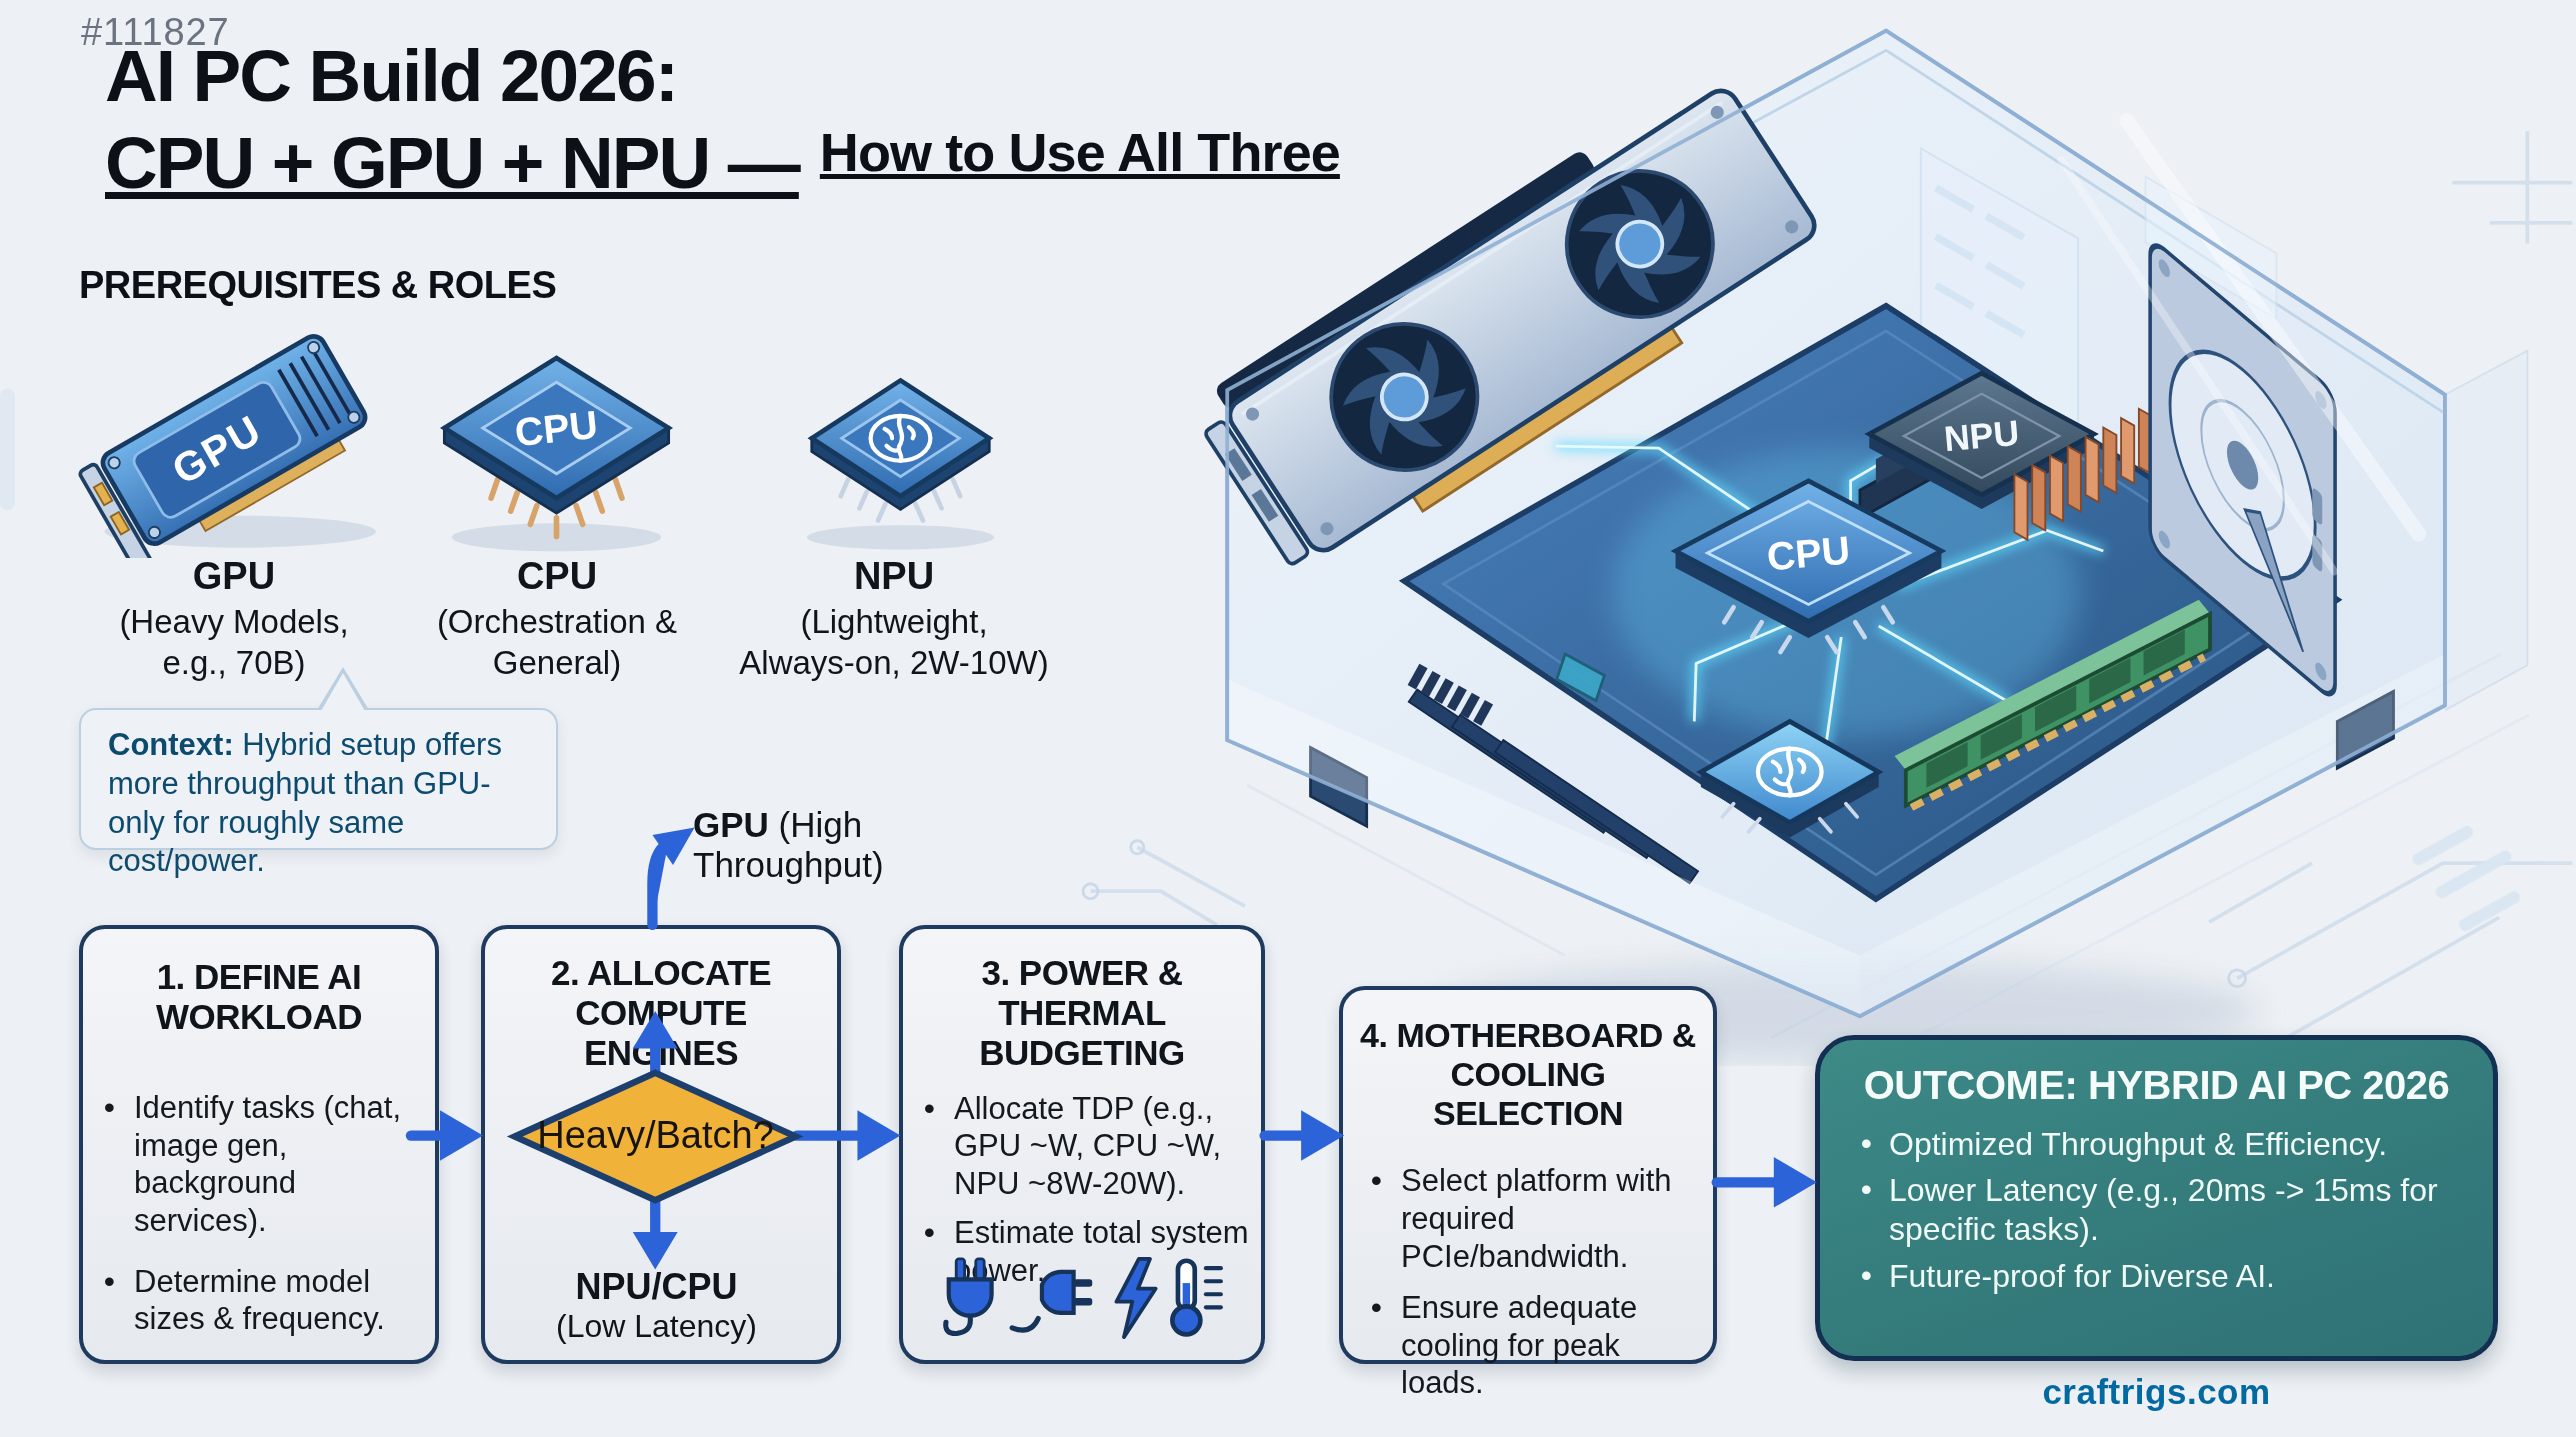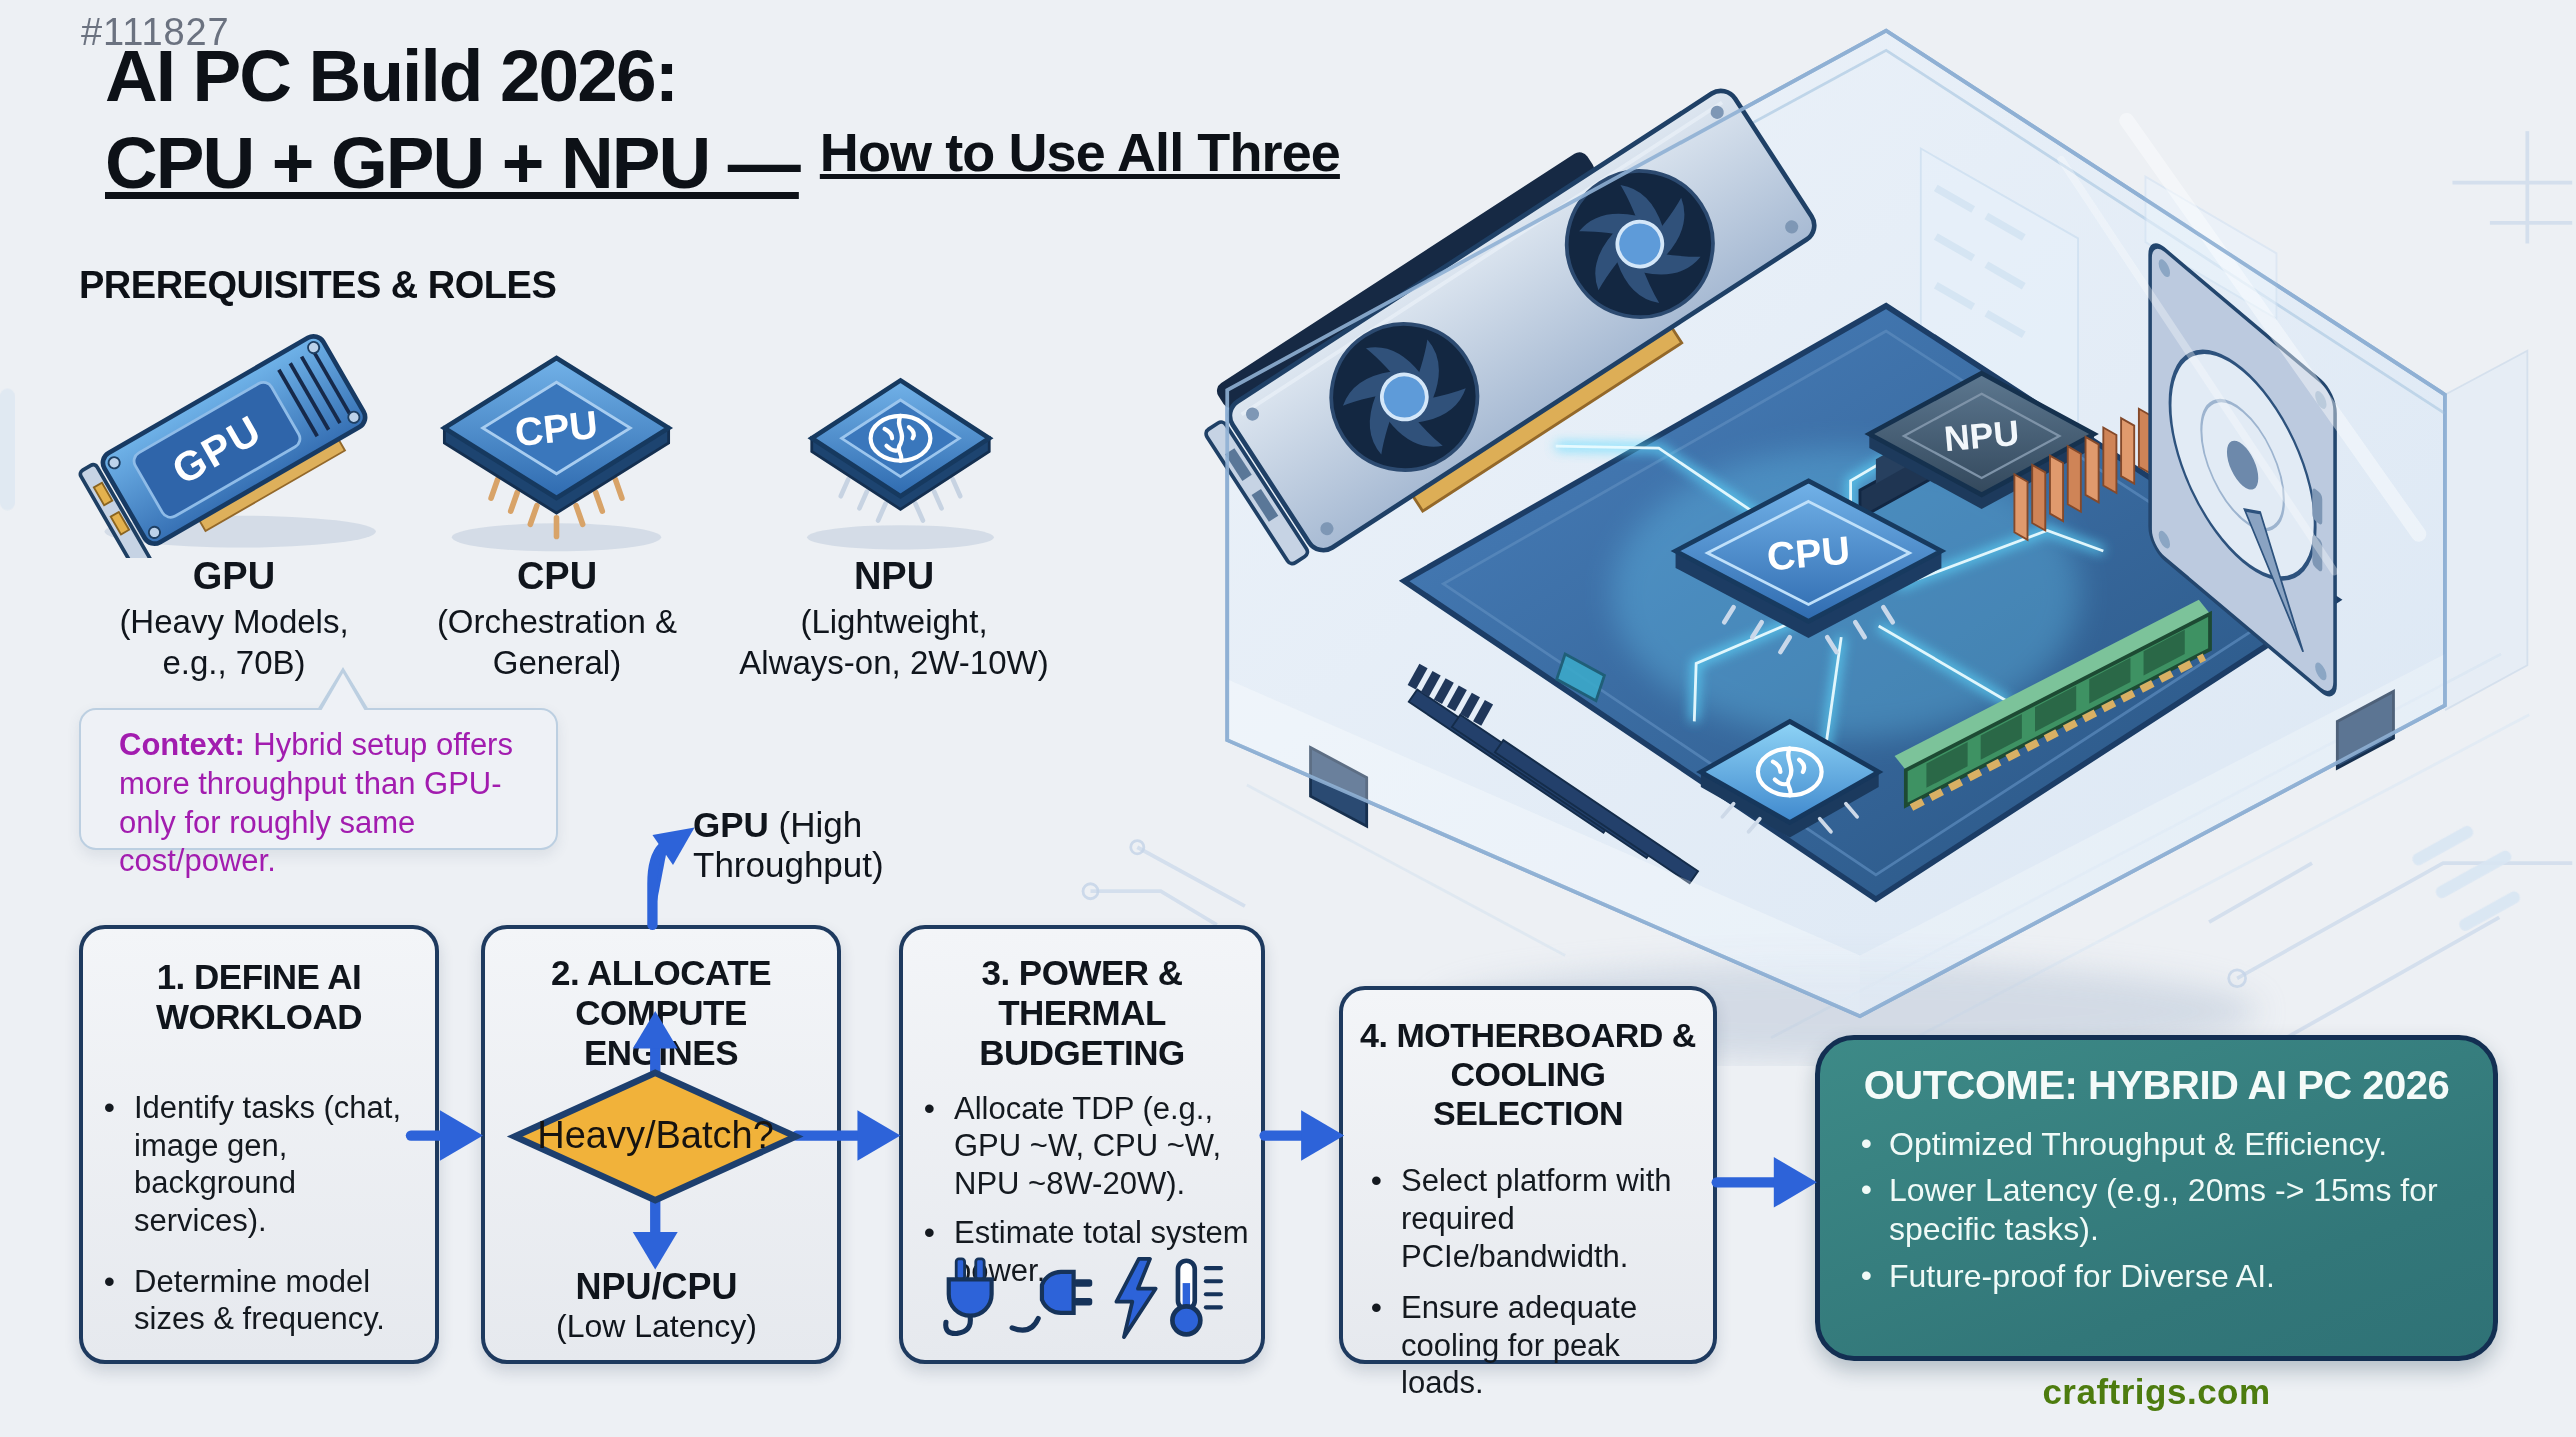--- a/index.html
+++ b/index.html
@@ -23,21 +23,21 @@
   .chipcap .ds{font-size:33px;line-height:1.24;}
 
   
   .context{position:absolute;left:79px;top:708px;width:479px;height:142px;box-sizing:border-box;
            background:#eef1f6;border:2.8px solid #bccfe1;border-radius:17px;
            box-shadow:0 5.6px 13px rgba(60,80,110,.10);}
   .context:before{content:"";position:absolute;left:236px;top:-43px;
            border-left:26px solid transparent;border-right:26px solid transparent;border-bottom:43px solid #bccfe1;}
   .context:after{content:"";position:absolute;left:240px;top:-37px;
            border-left:22.5px solid transparent;border-right:22.5px solid transparent;border-bottom:38px solid #eef1f6;}
-  .context .txt{padding:16px 38px;font-size:31px;line-height:1.25;color:#a21caf;}
+  .context .txt{padding:16px 27px;font-size:31px;line-height:1.25;color:#0c4a6e;}
   .context b{font-weight:bold;}
 
   
   .stepbox{position:absolute;box-sizing:border-box;border:4.7px solid #1e3a5f;border-radius:26px;
            background:linear-gradient(180deg,#f3f5f8 0%,#e6e9ee 100%);
            box-shadow:0 7.5px 15px rgba(30,50,80,.16);}
   .stepbox h3{margin:0;text-align:center;font-size:35px;line-height:1.14;font-weight:bold;
               color:#10151c;letter-spacing:-0.5px;}
   .bullets{list-style:none;margin:0;padding:0;font-size:31px;line-height:1.22;color:#14191f;}
   .bullets li{position:relative;padding-left:34px;margin-bottom:22.5px;}
@@ -56,21 +56,21 @@
   .gpu-branch{left:693px;top:805px;width:234px;font-size:35px;line-height:1.14;}
   .gpu-branch b{font-weight:bold;}
   .decision-text{left:515px;top:1114px;width:281px;text-align:center;font-size:38px;color:#161310;}
   .npucpu{left:487px;top:1266px;width:339px;text-align:center;line-height:1.18;}
   .npucpu .s1{font-size:36px;font-weight:bold;}
   .npucpu .s2{font-size:32px;}
 
   .icons-row{position:absolute;left:0;bottom:20.6px;width:100%;display:flex;justify-content:center;}
 
   .watermark{position:absolute;left:1815px;top:1372px;width:683px;text-align:center;
-             font-size:35px;font-weight:bold;color:#4d7c0f;letter-spacing:0.5px;}
+             font-size:35px;font-weight:bold;color:#0369a1;letter-spacing:0.5px;}
 
   .abs{position:absolute;}
   .noptr{pointer-events:none;}
 </style>
 </head>
 <body>
 
 <div id="page">
 
   <svg width="0" height="0" style="position:absolute">

